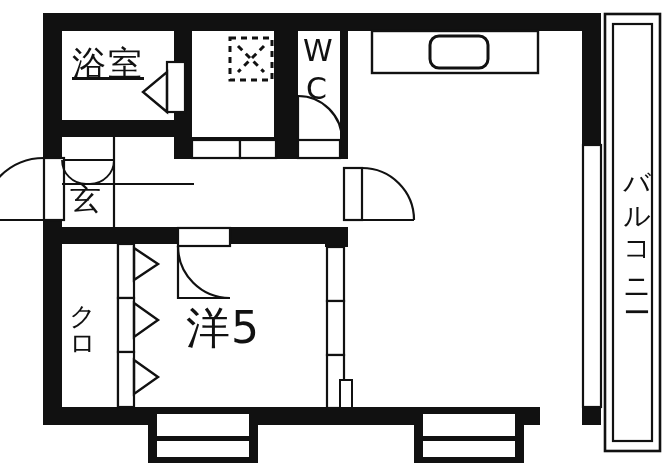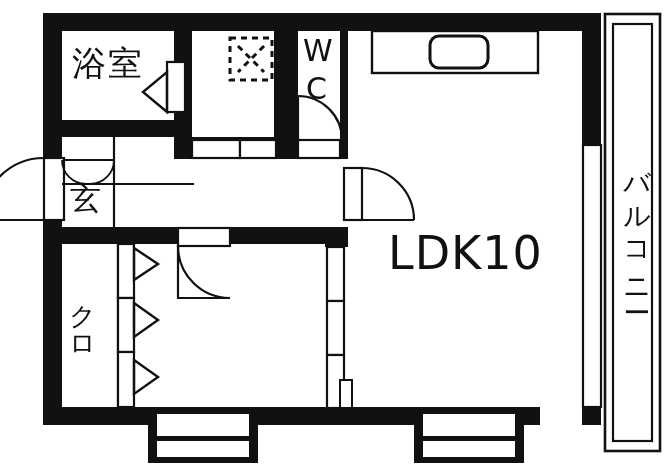--- a/index.html
+++ b/index.html
@@ -195,40 +195,40 @@
 
       <rect class="wall" x="414" y="407" width="110" height="56"></rect>
       <rect class="whitefill" x="423" y="414" width="92" height="22"></rect>
       <rect class="whitefill" x="423" y="441" width="92" height="16"></rect>
     </g>
 
     <rect class="whitefill" stroke="#111111" stroke-width="2" x="340" y="380" width="12" height="28"></rect>
 
   </svg>
 
-  <div class="abs-label" style="left:72px; top:46px; font-size:34px; letter-spacing:2px;">
+  <div class="abs-label" style="left:72px; top:46px; font-size:34px; letter-spacing:2px;text-decoration:underline;">
     <span>浴室</span>
   </div>
 
 
   <div class="abs-label" style="left:303px; top:36px; font-size:30px;">
     <span>W</span>
   </div>
   <div class="abs-label" style="left:306px; top:74px; font-size:30px;">
     <span>C</span>
   </div>
 
   <div class="abs-label" style="left:70px; top:183px; font-size:31px;">
     <span>玄</span>
   </div>
 
-  <div class="abs-label" style="left:388px; top:230px; font-size:46px; letter-spacing:1px;">
-    <span>LDK10</span>
-  </div>
-
+
+  <div class="abs-label" style="left:186px; top:306px; font-size:44px; letter-spacing:1px;">
+    <span>洋5</span>
+  </div>
 
   <div class="vert-label" style="left:66px; top:286px; font-size:26px; letter-spacing:3px;">
     <span>クロ</span>
   </div>
 
   <div class="vert-label" style="left:619px; top:152px; font-size:27px; letter-spacing:6px;">
     <span>バルコニー</span>
   </div>
 
 </div>

